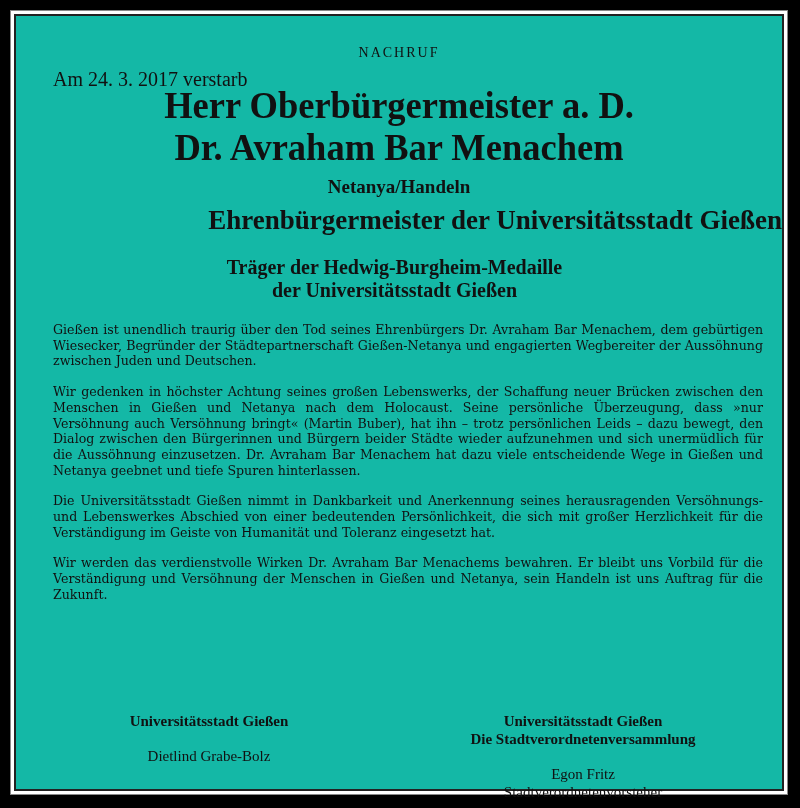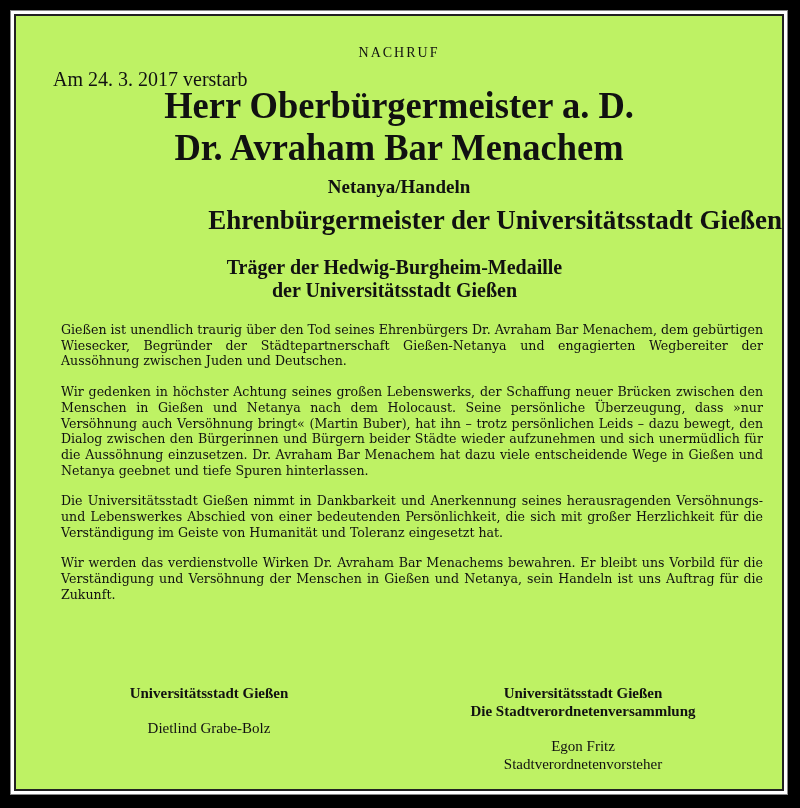--- a/index.html
+++ b/index.html
@@ -3,21 +3,21 @@
 <meta charset="utf-8">
 <style>
   html, body { margin: 0; padding: 0; }
   body { width: 800px; height: 808px; background: #000; position: relative; overflow: hidden; }
   .frame-outer {
     position: absolute; left: 10px; top: 10px; width: 778px; height: 785px;
     background: #fff; border: 1px solid #888; box-sizing: border-box;
   }
   .frame-inner {
     position: absolute; left: 3px; top: 3px; right: 3px; bottom: 3px;
-    border: 2px solid #222; background: #bef264; box-sizing: border-box;
+    border: 2px solid #222; background: #14b8a6; box-sizing: border-box;
   }
   .content {
     position: absolute; left: 0; top: 0; right: 0; bottom: 0;
     font-family: "DejaVu Serif", "Liberation Serif", serif; color: #111;
   }
   .kicker {
     position: absolute; top: 29px; left: 0; right: 0; text-align: center;
     font-family: "Liberation Serif", serif; font-size: 14px; letter-spacing: 2px;
   }
   .intro {
@@ -39,23 +39,23 @@
   }
   .honor2 {
     position: absolute; top: 240px; left: 0; right: 9px; text-align: center;
     font-family: "Liberation Serif", serif; font-weight: bold; font-size: 20px; line-height: 23px;
   }
   .body-text {
     position: absolute; top: 306px; left: 37px; width: 710px;
     font-family: "DejaVu Serif", serif; font-size: 12.6px; line-height: 15.7px;
     text-align: justify;
   }
-  .body-text p { margin: 0 0 15px 8px; }
+  .body-text p { margin: 0 0 15px 0; }
   .sig {
-    position: absolute; top: 668px; width: 320px; text-align: center;
+    position: absolute; top: 696px; width: 320px; text-align: center;
     font-family: "Liberation Serif", serif; font-size: 15px; line-height: 18px;
   }
   .sig .org { font-weight: bold; }
   .sig .gap { height: 17px; }
   .sig-left { left: 33px; }
   .sig-right { left: 407px; }
 </style>
 </head>
 <body>
 

